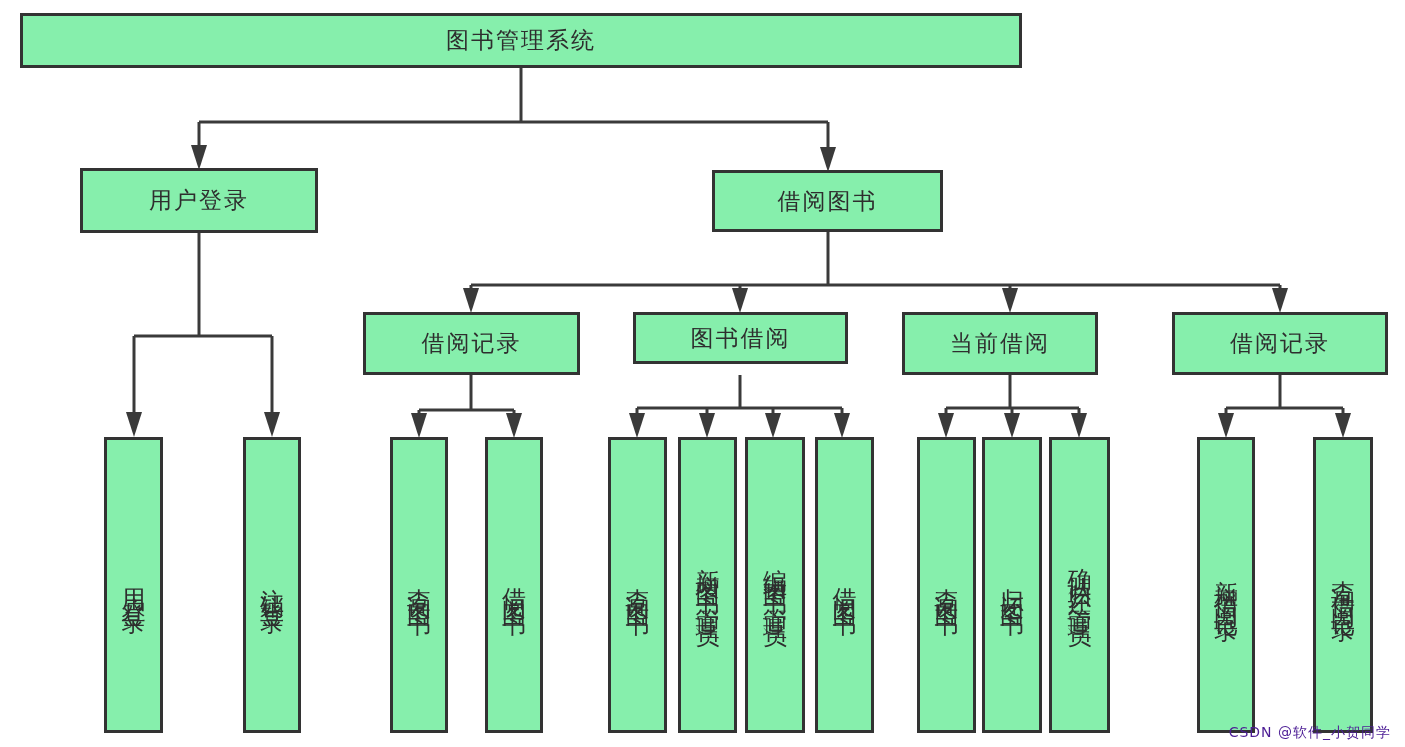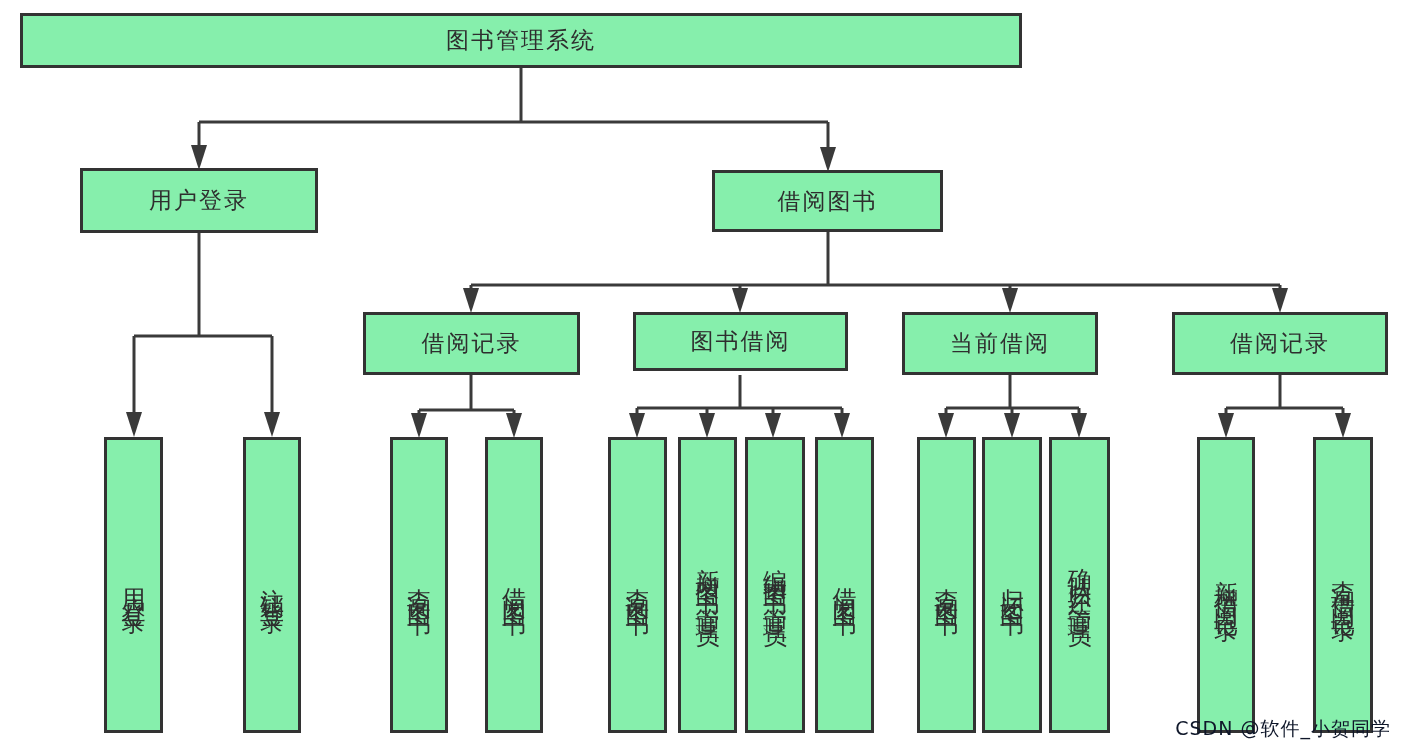--- a/index.html
+++ b/index.html
@@ -33,21 +33,21 @@
     font-size: 24px;
     letter-spacing: 8px;
     line-height: 1;
     white-space: nowrap;
   }
   
   .n-root  { left: 20px;  top: 13px;  width: 1002px; height: 55px; }
   .n-l2a   { left: 80px;  top: 168px; width: 238px;  height: 65px; }
   .n-l2b   { left: 712px; top: 170px; width: 231px;  height: 62px; }
   .n-l3a   { left: 363px; top: 312px; width: 217px;  height: 63px; }
-  .n-l3b   { left: 633px; top: 312px; width: 215px;  height: 59px; }
+  .n-l3b   { left: 633px; top: 312px; width: 215px;  height: 52px; }
   .n-l3c   { left: 902px; top: 312px; width: 196px;  height: 63px; }
   .n-l3d   { left: 1172px;top: 312px; width: 216px;  height: 63px; }
   
   .vnode   { top: 437px; height: 296px; }
   .c1  { left: 104px;  width: 59px; }
   .c2  { left: 243px;  width: 58px; }
   .c3  { left: 390px;  width: 58px; }
   .c4  { left: 485px;  width: 58px; }
   .c5  { left: 608px;  width: 59px; }
   .c6  { left: 678px;  width: 59px; }
@@ -55,22 +55,22 @@
   .c8  { left: 815px;  width: 59px; }
   .c9  { left: 917px;  width: 59px; }
   .c10 { left: 982px;  width: 60px; }
   .c11 { left: 1049px; width: 61px; }
   .c12 { left: 1197px; width: 58px; }
   .c13 { left: 1313px; width: 60px; }
   .watermark {
     position: absolute;
     right: 14px;
     bottom: 5px;
-    font-size: 19px;
-    color: #0f172a;
+    font-size: 14px;
+    color: #4c1d95;
     letter-spacing: 1px;
   }
 </style>
 </head>
 <body>
 
 <div class="canvas">
 
   <svg class="connectors" viewBox="0 0 1405 747" xmlns="http://www.w3.org/2000/svg">
     <g stroke="#3a3a3a" stroke-width="3" fill="none">

